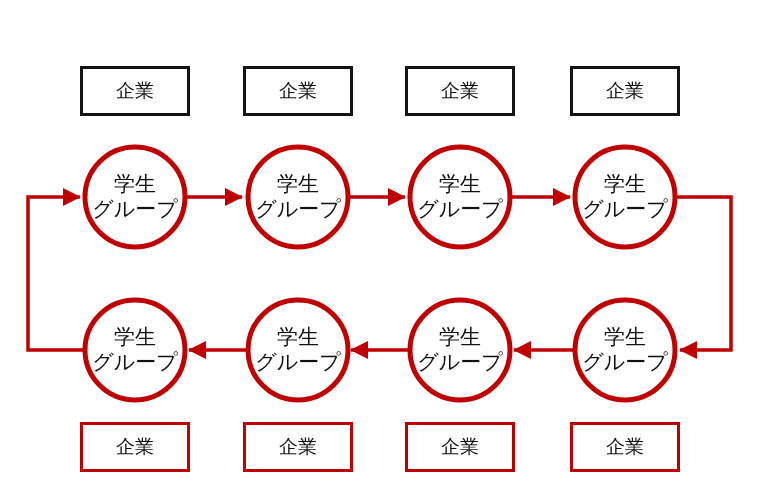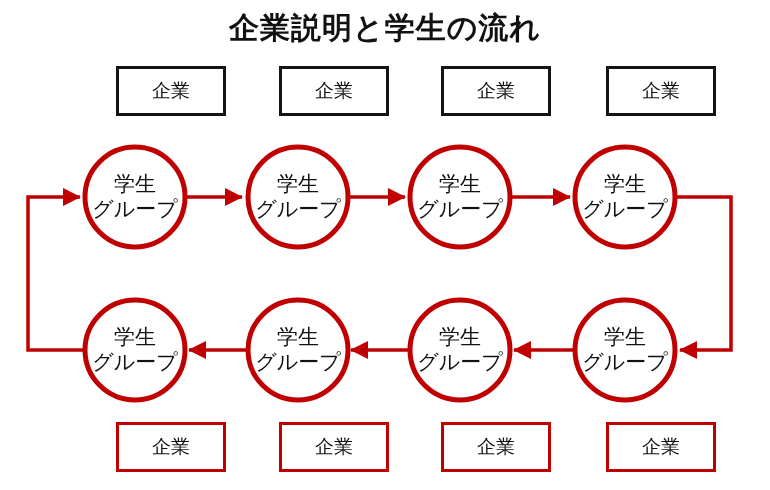--- a/index.html
+++ b/index.html
@@ -41,21 +41,20 @@
     width: 110px;
     height: 50px;
     box-sizing: border-box;
     background: #ffffff;
     display: flex;
     align-items: center;
     justify-content: center;
     font-size: 19px;
     color: #111111;
     font-family: "DejaVu Sans", "Liberation Sans", sans-serif;
-    margin-left: 36px;
   }
   .node-box.top {
     border: 3px solid #141414;
   }
   .node-box.bottom {
     border: 3px solid #C00000;
   }
   .circle-label {
     position: absolute;
     width: 120px;
@@ -69,21 +68,20 @@
   .circle-label span {
     display: block;
     white-space: nowrap;
   }
 </style>
 </head>
 <body>
 
 <div id="canvas">
 
-  <div class="title">企業説明と学生の流れ</div>
 
   <svg id="diagram-svg" viewBox="0 0 770 490" xmlns="http://www.w3.org/2000/svg">
     <defs>
       <marker id="arrow-right" viewBox="0 0 10 10" refX="9.5" refY="5" markerWidth="5.2" markerHeight="5.2" orient="auto-start-reverse">
         <path d="M 0 0 L 10 5 L 0 10 z" fill="#C00000"></path>
       </marker>
     </defs>
 
     <ellipse cx="135" cy="197" rx="50" ry="50" fill="#ffffff" stroke="#C00000" stroke-width="5"></ellipse>
     <ellipse cx="298" cy="197" rx="50" ry="50" fill="#ffffff" stroke="#C00000" stroke-width="5"></ellipse>

